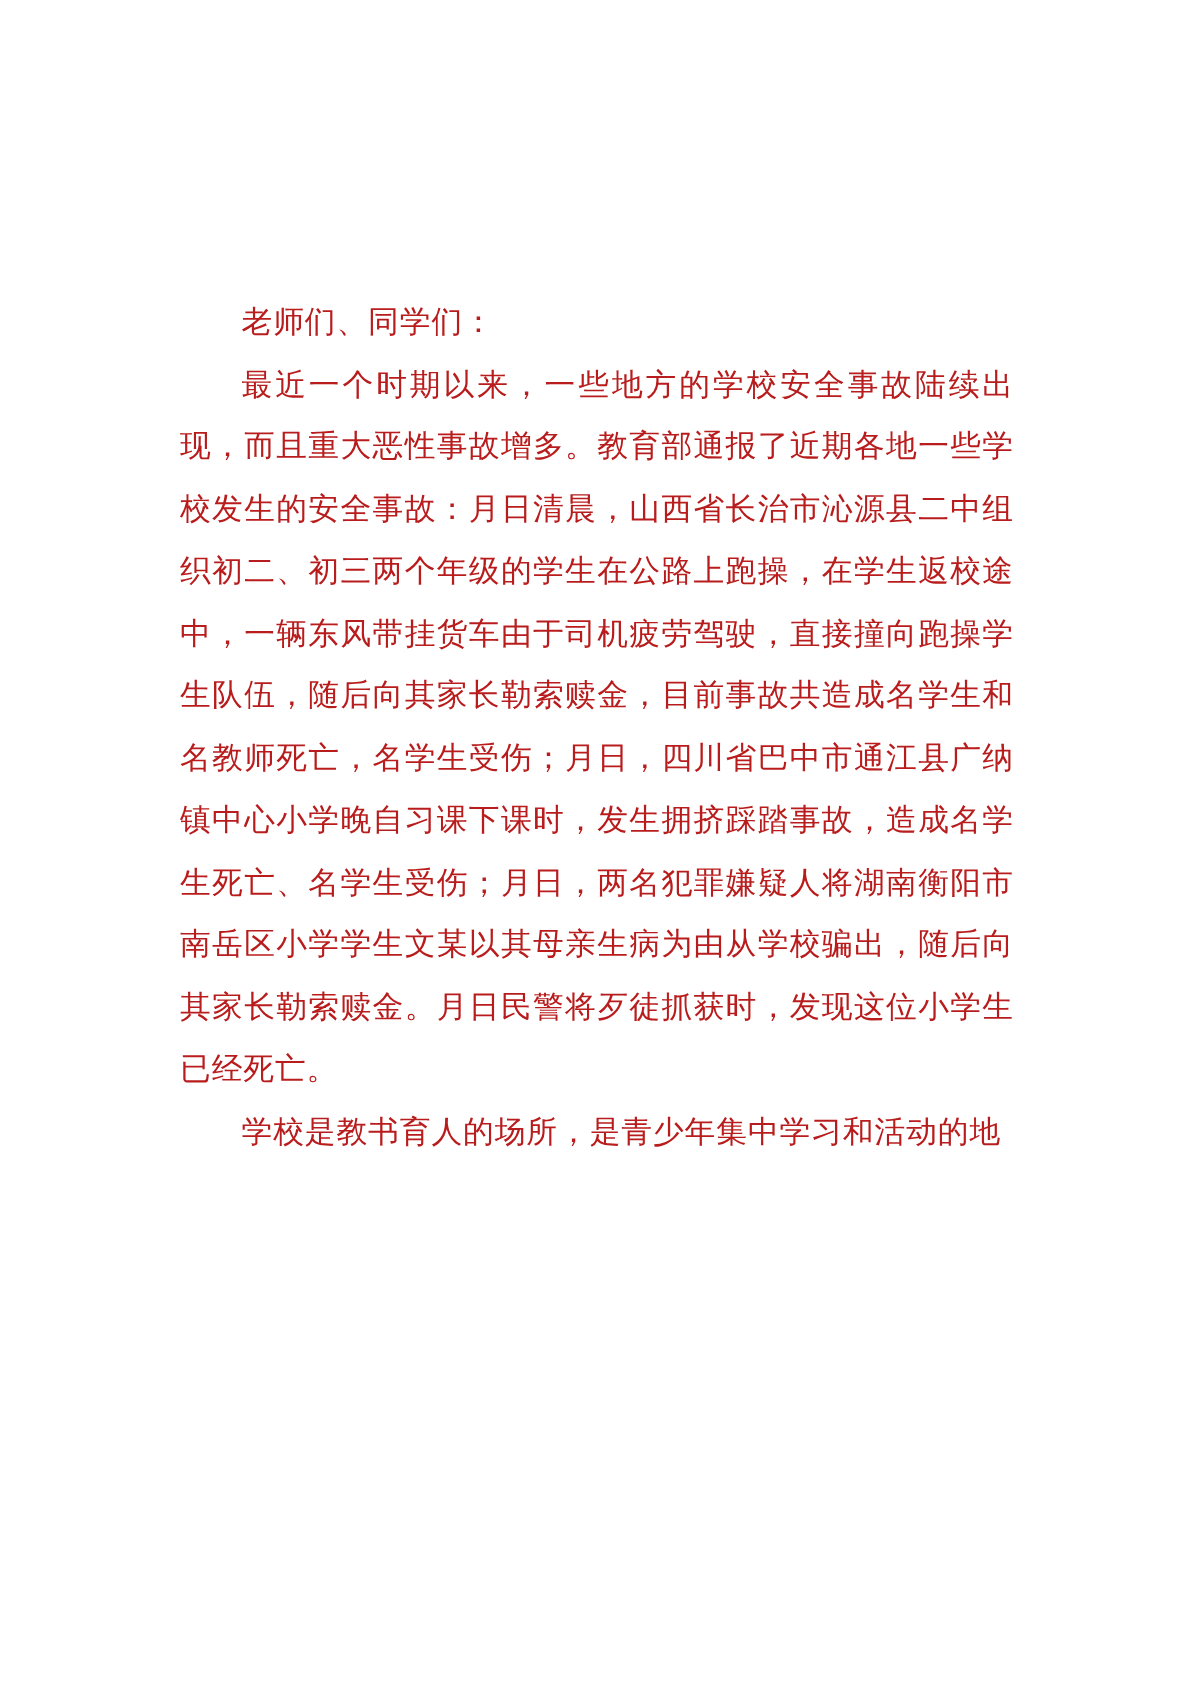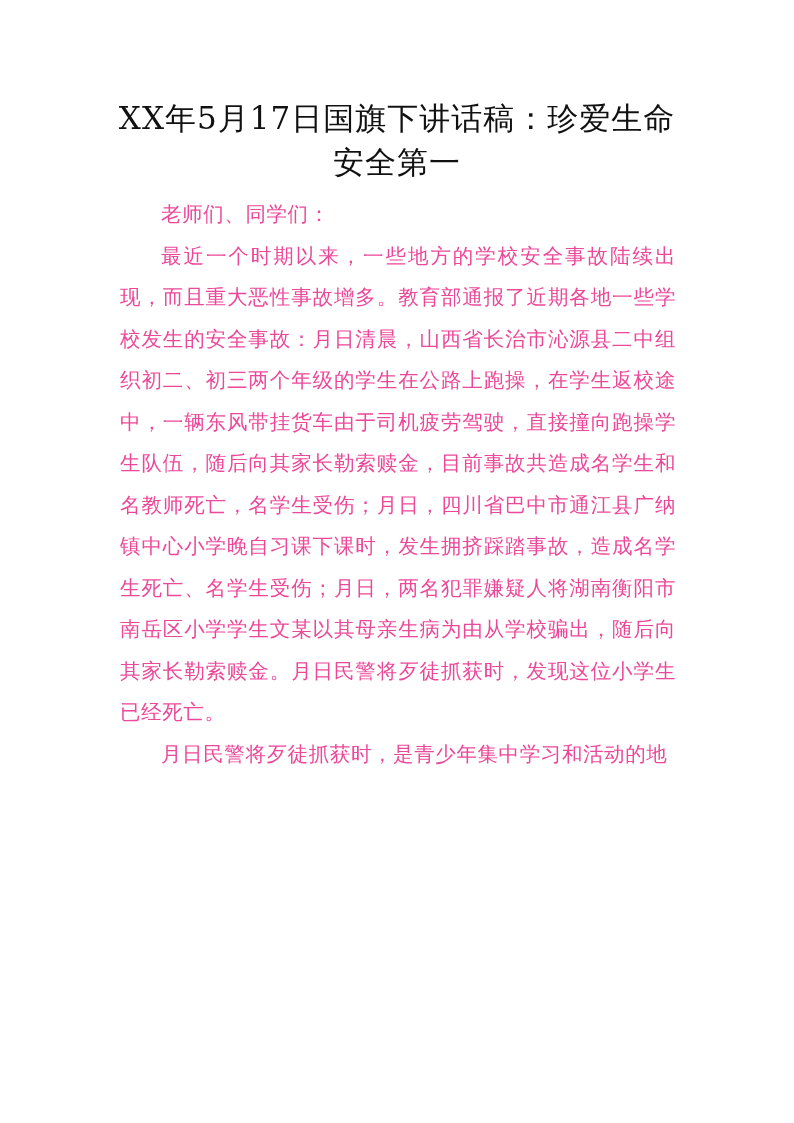--- a/index.html
+++ b/index.html
@@ -42,30 +42,29 @@
       top: 194px;
       width: 556px;
     }
     .para {
       margin: 0;
       font-size: 20.5px;
       line-height: 41.5px;
       text-align: justify;
       text-indent: 2em;
       letter-spacing: 0.6px;
-      color: #ec4899;
+      color: #b91c1c;
     }
   </style>
 </head>
 <body>
 
 <div class="page">
   <h1 class="title">
-    <span>XX年5月17日国旗下讲话稿：珍爱生命</span><br>
-    <span>安全第一</span>
+    <br>
   </h1>
 
   <div class="body">
     <p class="para">老师们、同学们：</p>
     <p class="para">最近一个时期以来，一些地方的学校安全事故陆续出现，而且重大恶性事故增多。教育部通报了近期各地一些学校发生的安全事故：月日清晨，山西省长治市沁源县二中组织初二、初三两个年级的学生在公路上跑操，在学生返校途中，一辆东风带挂货车由于司机疲劳驾驶，直接撞向跑操学生队伍，随后向其家长勒索赎金，目前事故共造成名学生和名教师死亡，名学生受伤；月日，四川省巴中市通江县广纳镇中心小学晚自习课下课时，发生拥挤踩踏事故，造成名学生死亡、名学生受伤；月日，两名犯罪嫌疑人将湖南衡阳市南岳区小学学生文某以其母亲生病为由从学校骗出，随后向其家长勒索赎金。月日民警将歹徒抓获时，发现这位小学生已经死亡。</p>
-    <p class="para">月日民警将歹徒抓获时，是青少年集中学习和活动的地</p>
+    <p class="para">学校是教书育人的场所，是青少年集中学习和活动的地</p>
   </div>
 </div>
 
 </body></html>

